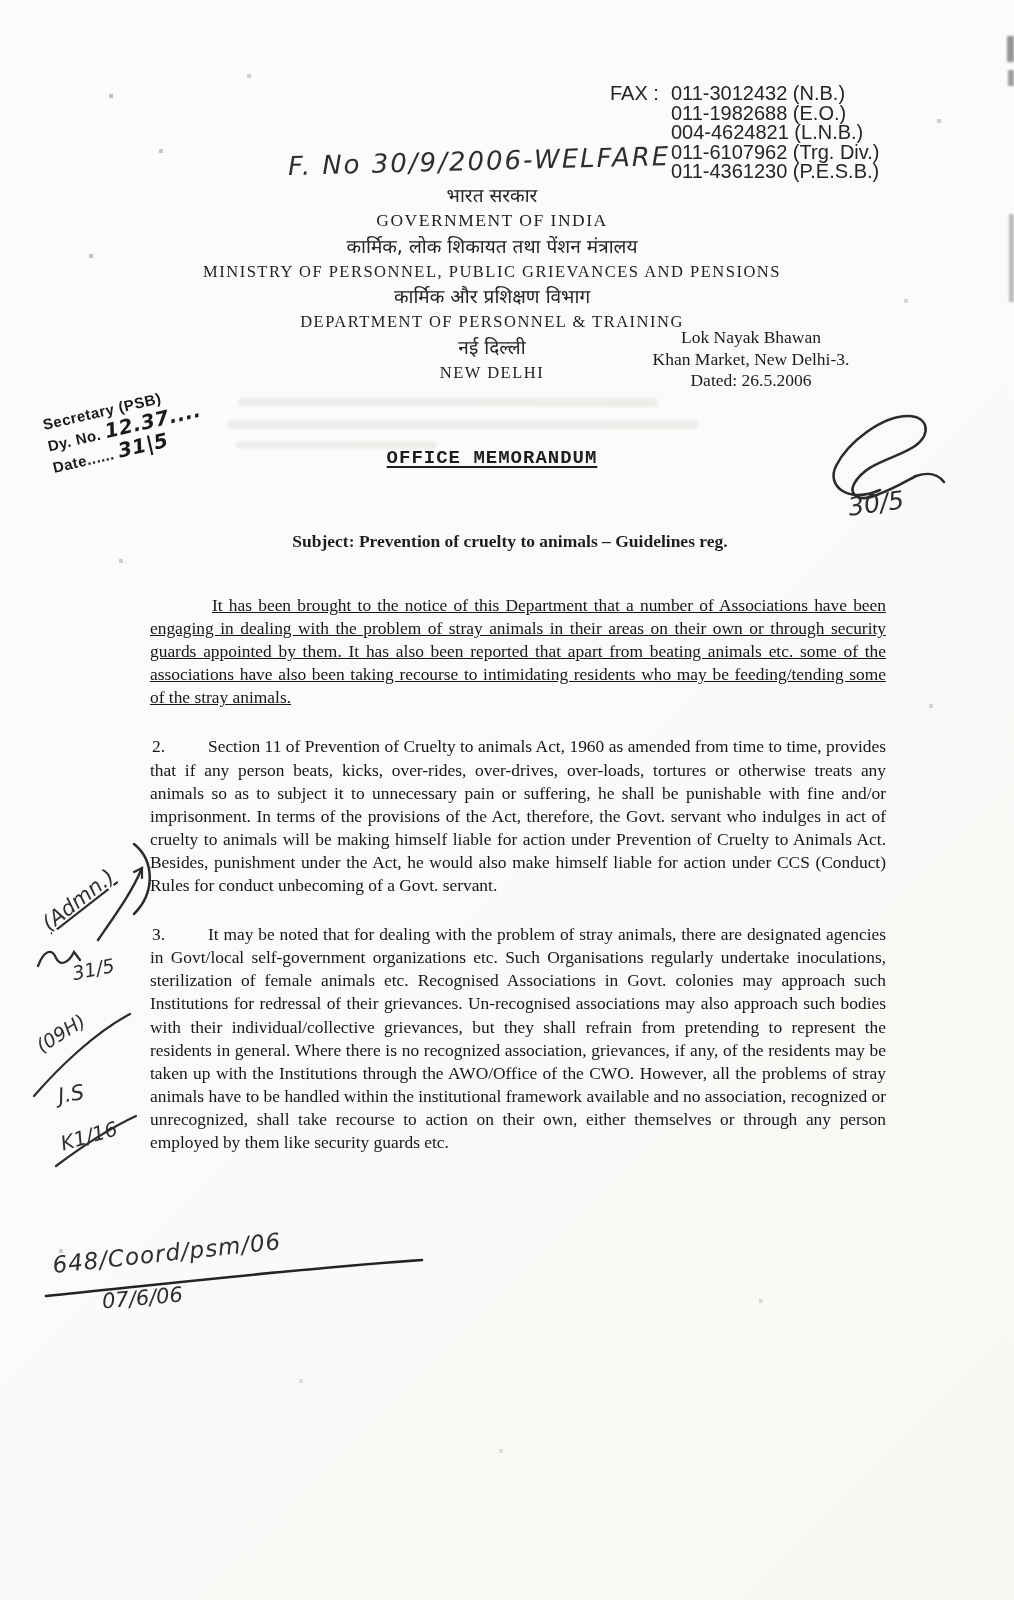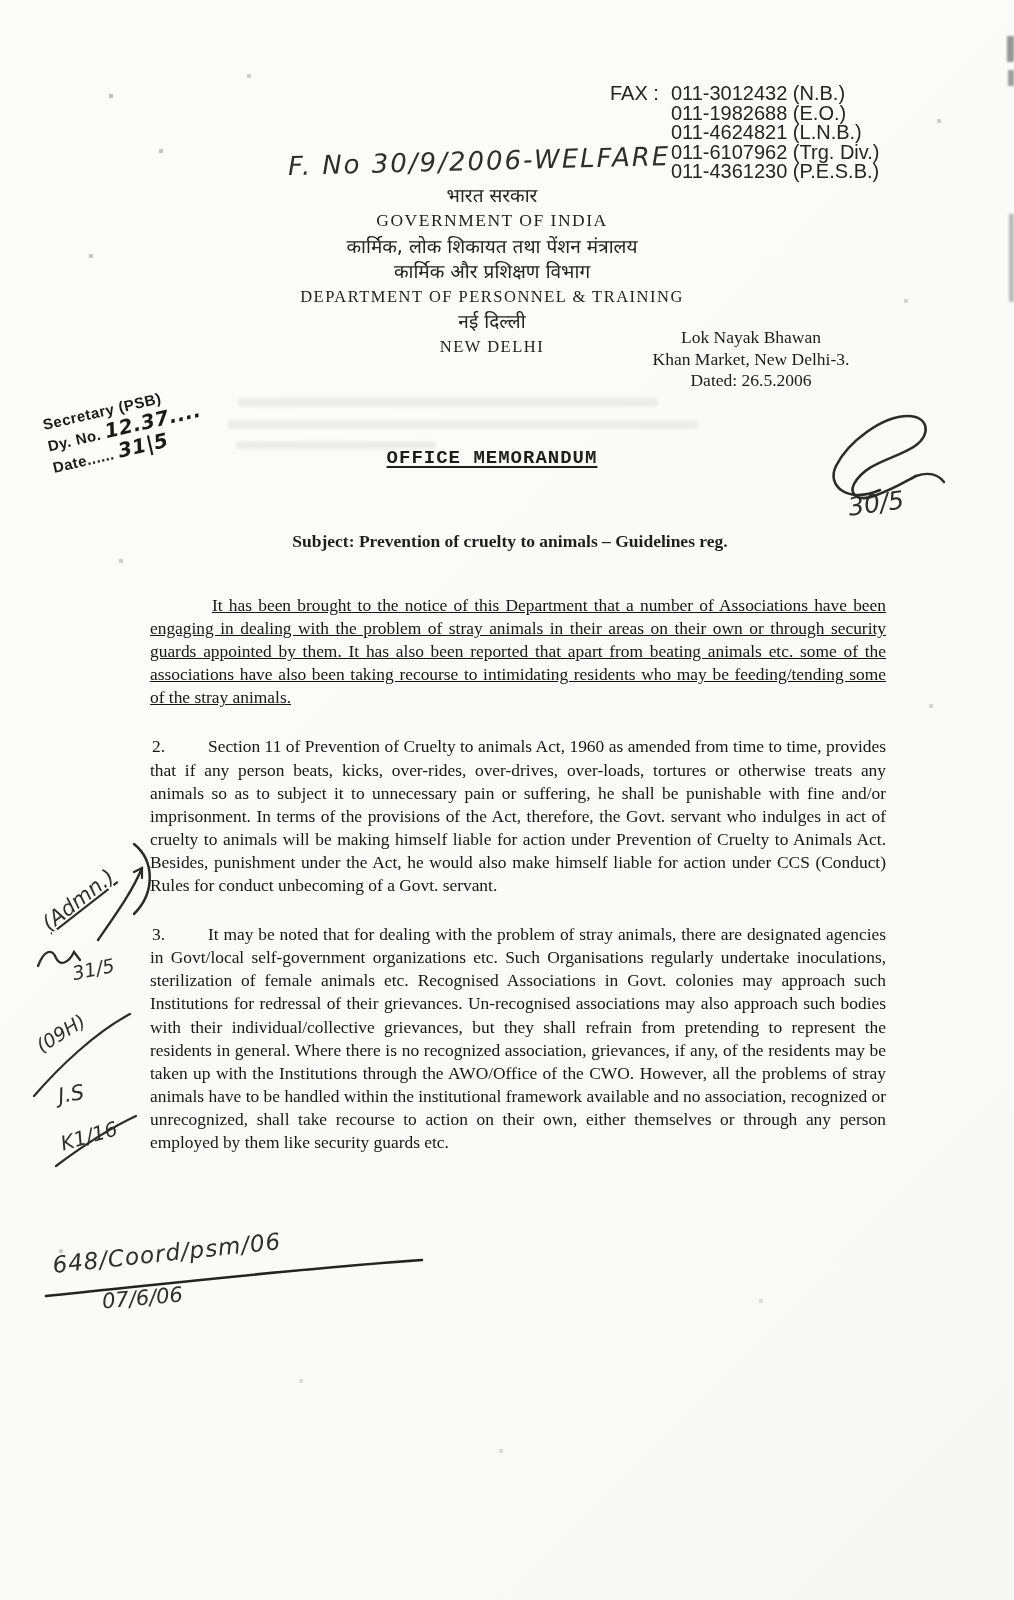--- a/index.html
+++ b/index.html
@@ -61,32 +61,33 @@
 </head>
 <body>
 
 <div class="page">
 
   <div class="fax">
     <div>FAX :</div>
     <div class="nums">
       <div>011-3012432 (N.B.)</div>
       <div>011-1982688 (E.O.)</div>
-      <div>011-4624821 (L.N.B.)</div>
+      <div>004-4624821 (L.N.B.)</div>
       <div>011-6107962 (Trg. Div.)</div>
       <div>011-4361230 (P.E.S.B.)</div>
     </div>
   </div>
 
   <div class="fno hand">F. No 30/9/2006-WELFARE</div>
 
   <div class="hdr">
     <div class="hi">भारत सरकार</div>
     <div class="en big">GOVERNMENT OF INDIA</div>
     <div class="hi">कार्मिक, लोक शिकायत तथा पेंशन मंत्रालय</div>
+    <div class="en">MINISTRY OF PERSONNEL, PUBLIC GRIEVANCES AND PENSIONS</div>
     <div class="hi">कार्मिक और प्रशिक्षण विभाग</div>
     <div class="en">DEPARTMENT OF PERSONNEL &amp; TRAINING</div>
     <div class="hi">नई दिल्ली</div>
     <div class="en">NEW DELHI</div>
   </div>
 
   <div class="addr">
     <div>Lok Nayak Bhawan</div>
     <div>Khan Market, New Delhi-3.</div>
     <div>Dated: 26.5.2006</div>

